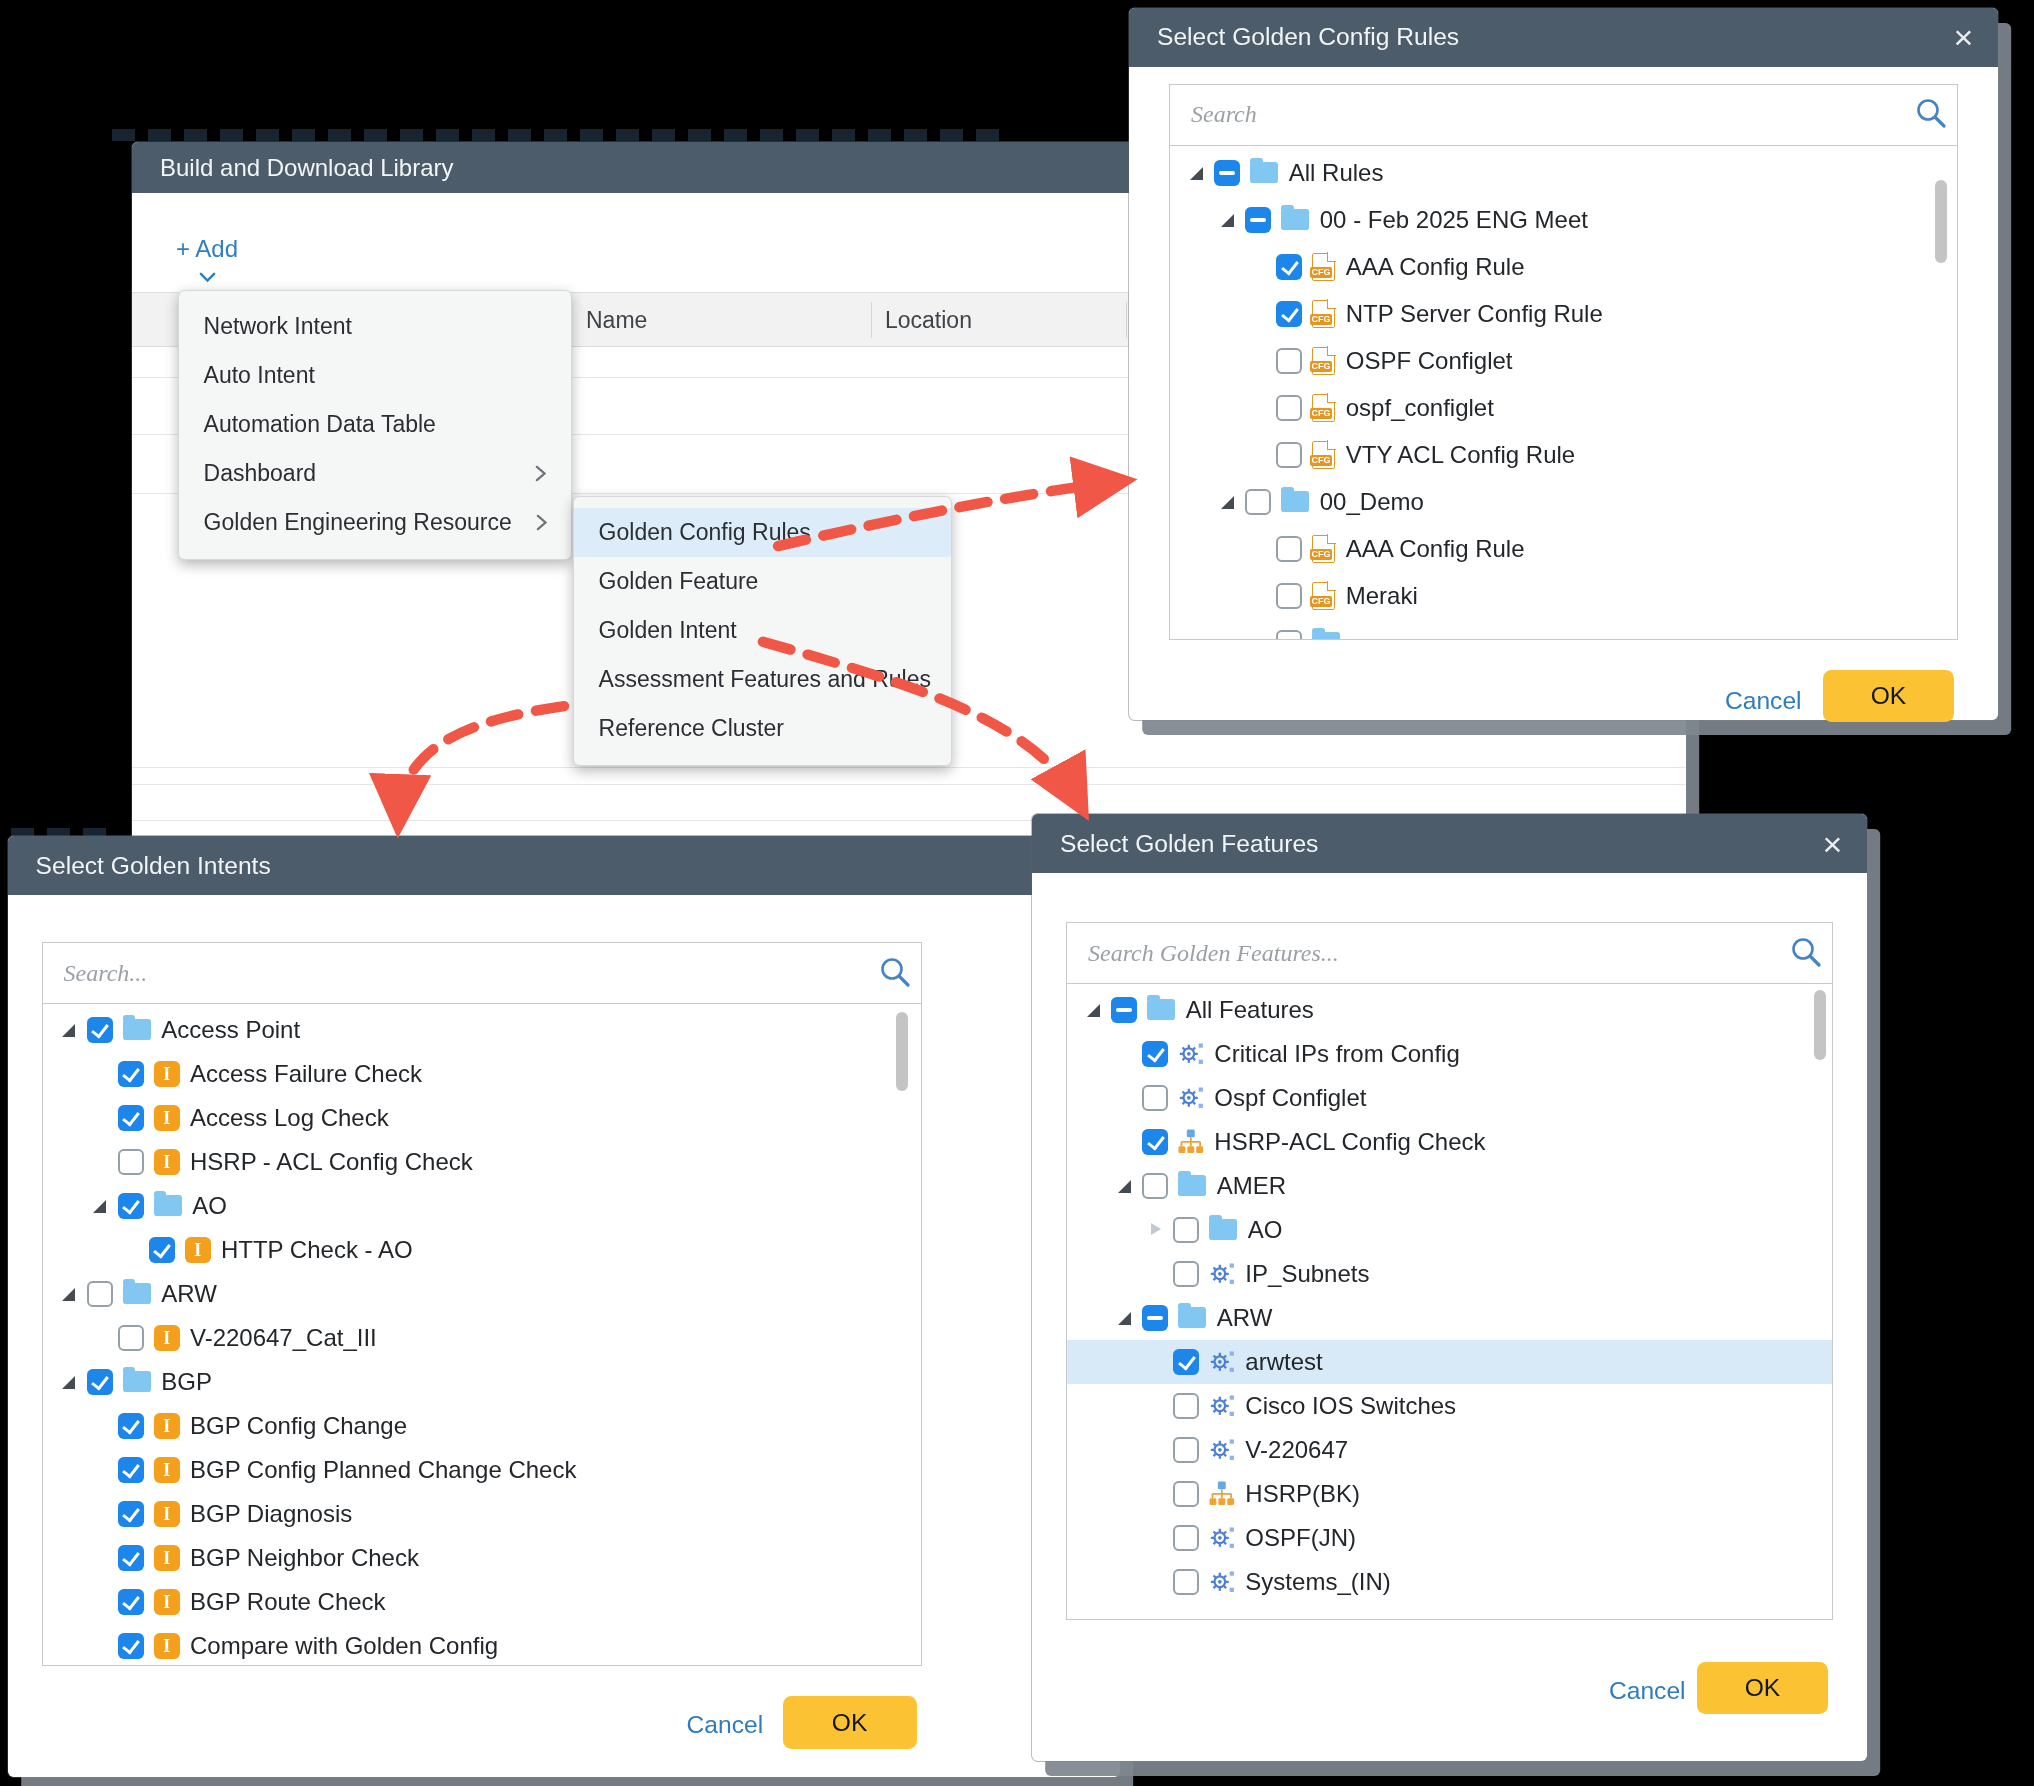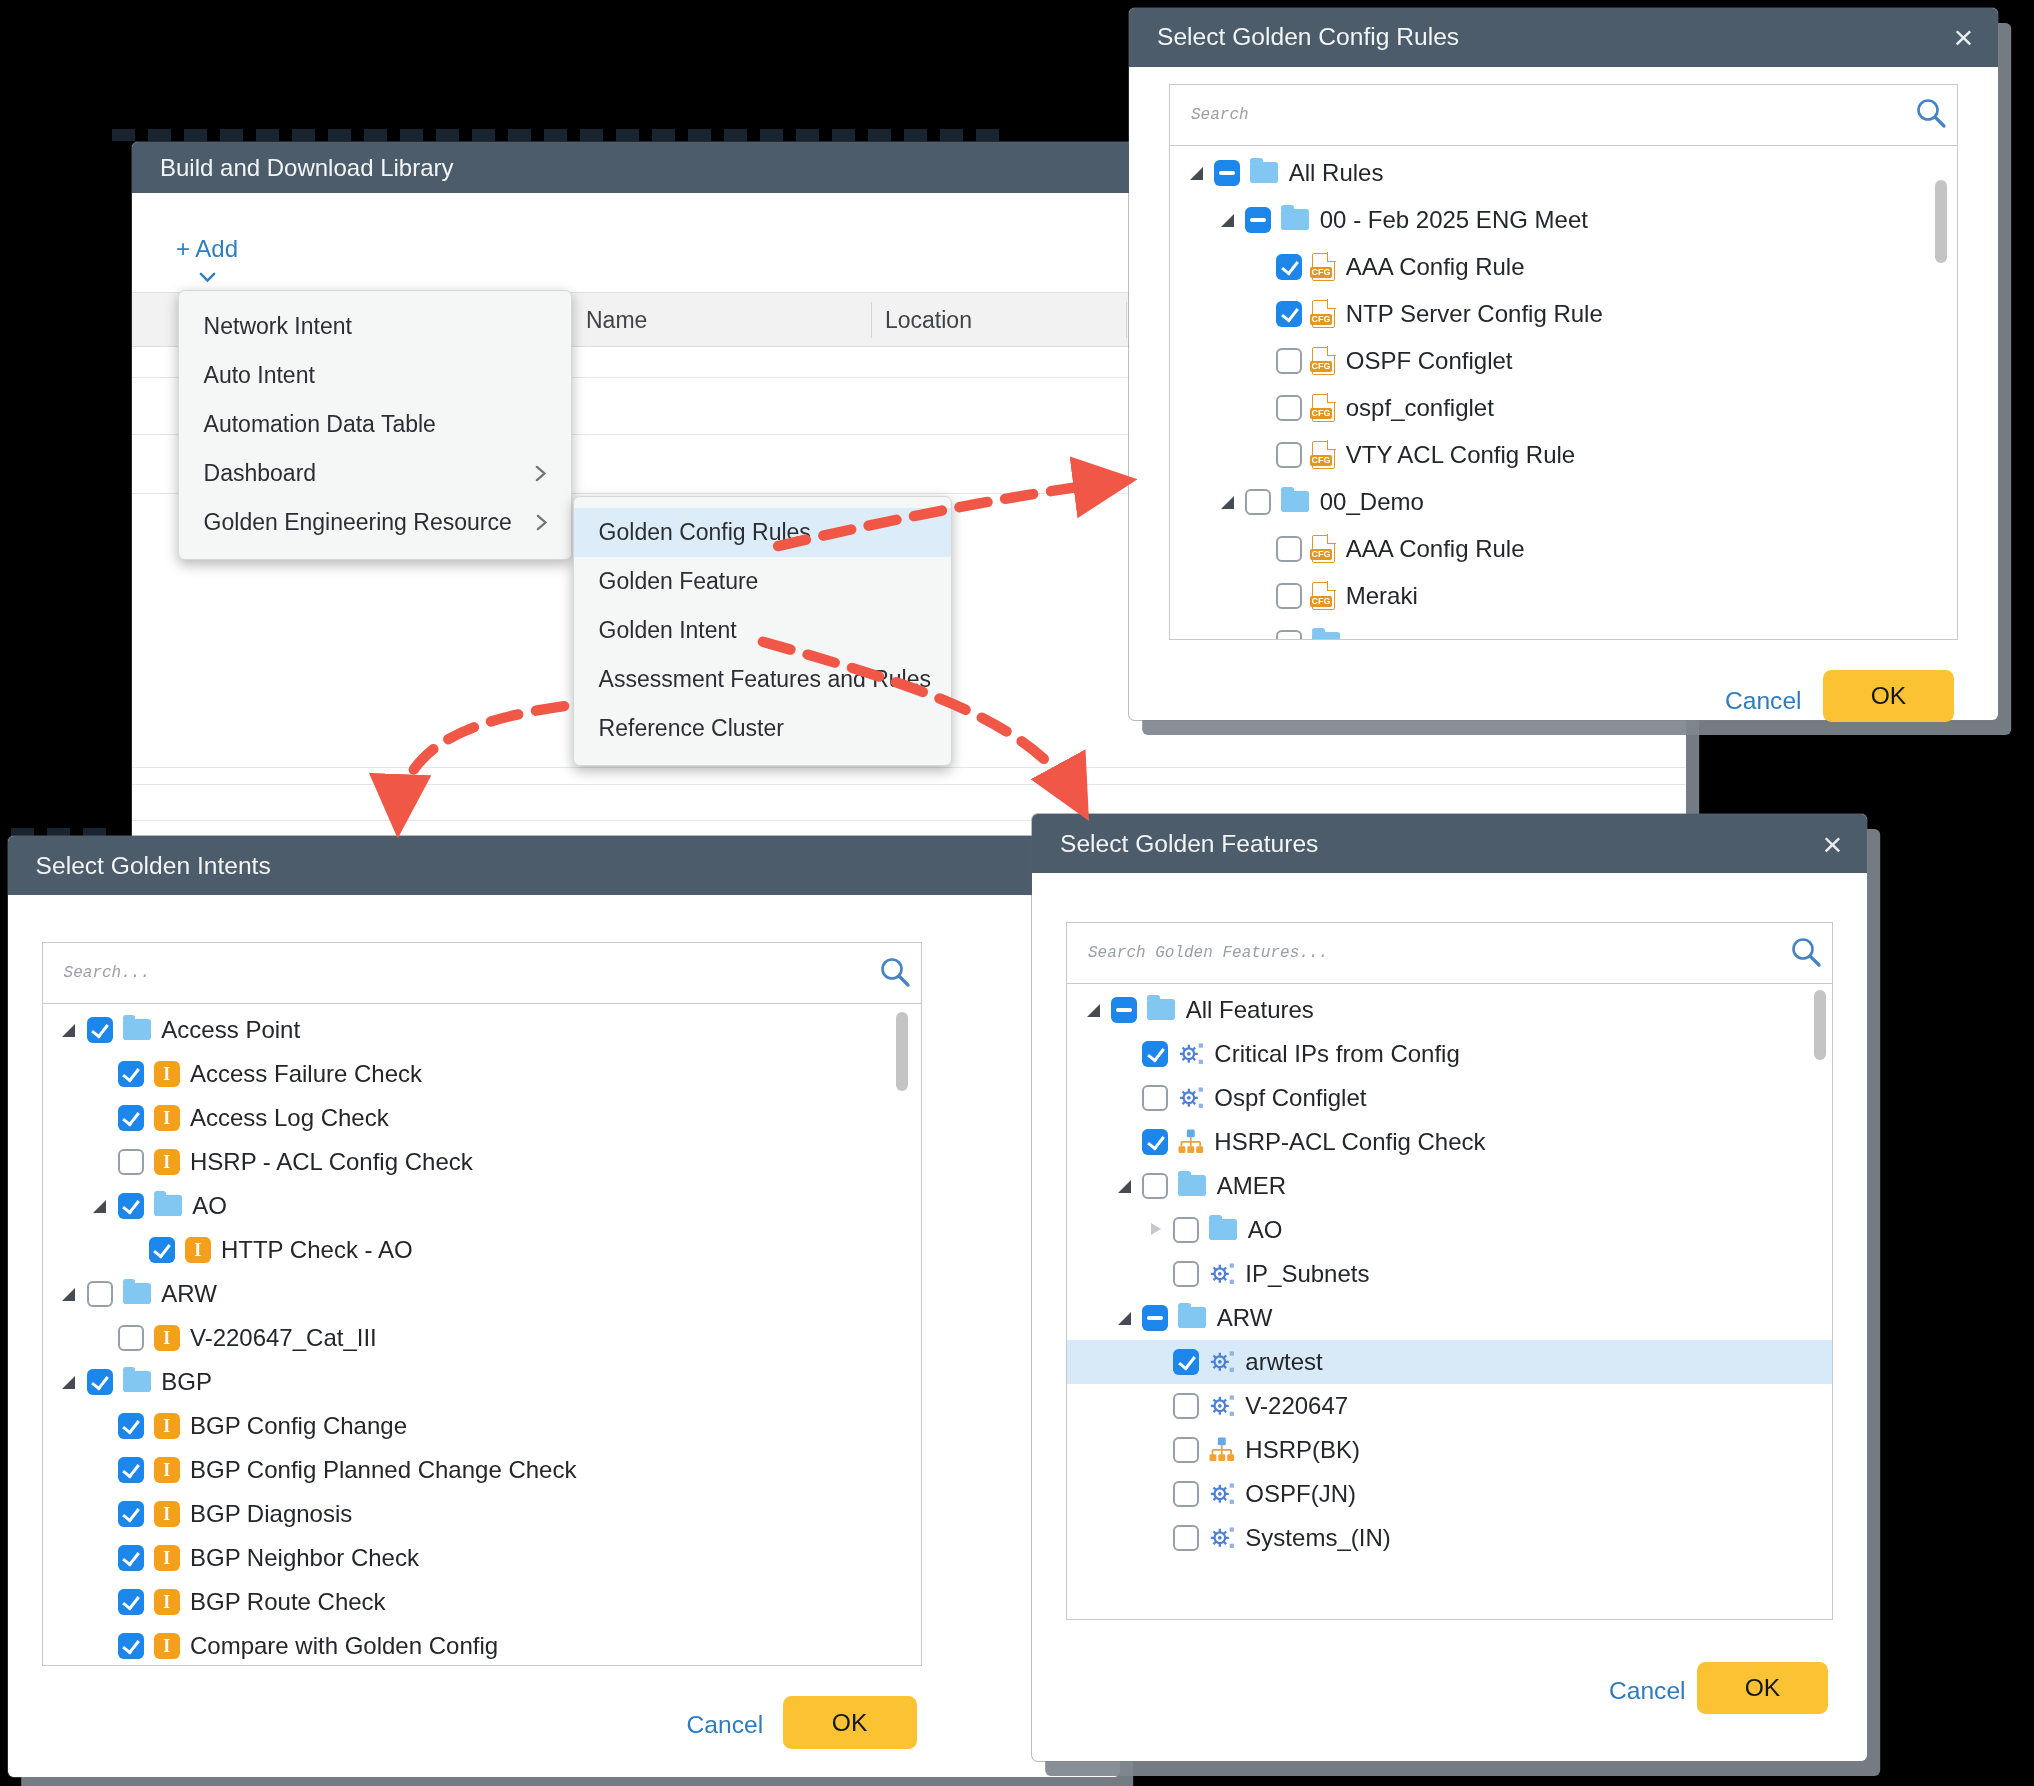--- a/index.html
+++ b/index.html
@@ -33,22 +33,22 @@
   
   .menu { position:absolute; background:#f5f6f6; border:0.9px solid #d5d7d9; border-radius:6.6px;
           box-shadow:0 4.7px 13.2px rgba(0,0,0,.28); padding:11.4px 0; z-index:6; }
   .mi { height:49px; display:flex; align-items:center; justify-content:space-between;
         padding:0 24.6px; font-size:23px; color:#2b2f33; cursor:pointer; white-space:nowrap; }
   .mi.hl { background:#dcecf8; }
   .chev { width:11.4px; height:19px; flex:0 0 11.4px; margin-left:24.6px; }
 
   
   .sbox { position:absolute; border:1.9px solid #c6cacd; background:#fff; display:flex; align-items:center; }
-  .sbox input { flex:1; border:0; outline:0; background:transparent; font-family:Liberation Mono, monospace;
-                font-size:16px; color:#ec4899; padding:0 21px; }
+  .sbox input { flex:1; border:0; outline:0; background:transparent; font-family:Liberation Serif, serif;
+                font-size:24px; color:#ec4899; padding:0 21px; }
   .sbox input::placeholder { font-style:italic; color:#9aa0a6; }
   .mag { flex:0 0 44px; cursor:pointer; }
   .treebox { position:absolute; border:1.9px solid #c6cacd; border-top:0; background:#fff;
              overflow:hidden; padding-top:3.8px; }
   .trow { display:flex; align-items:center; gap:10.4px; font-size:24px; color:#23272b; cursor:pointer; }
   .cr .trow { height:47px; } .gi .trow, .gf .trow { height:44px; }
   .trow.rowhl { background:#d8eaf7; }
   .lv0 { padding-left:19px; } .lv1 { padding-left:50px; } .lv2 { padding-left:81px; }
 
   .exp { flex:0 0 15px; height:15px; position:relative; }
@@ -473,20 +473,34 @@
           <span class="svgic"><svg width="25.6" height="25.6" viewBox="0 0 26 26">
               <g stroke="#4e7fd6" stroke-width="2.3" fill="none">
                 <circle cx="11" cy="13" r="5.4"></circle>
                 <path d="M11 3.9v3.7M11 18.4v3.7M1.9 13h3.7M16.4 13h3.7M4.6 6.6l2.6 2.6M14.8 16.8l2.6 2.6M17.4 6.6l-2.6 2.6M7.2 16.8l-2.6 2.6"></path>
               </g>
               <circle cx="11" cy="13" r="1.9" fill="#4e7fd6"></circle>
               <rect x="21" y="2.5" width="4.3" height="4.3" fill="#8fb2ea"></rect>
               <rect x="21" y="19" width="4.3" height="4.3" fill="#8fb2ea"></rect>
             </svg></span>
           <span>arwtest</span>
+        </div>
+      <div class="trow lv2">
+          <span class="exp"></span>
+          <span class="cb un"></span>
+          <span class="svgic"><svg width="25.6" height="25.6" viewBox="0 0 26 26">
+              <g stroke="#4e7fd6" stroke-width="2.3" fill="none">
+                <circle cx="11" cy="13" r="5.4"></circle>
+                <path d="M11 3.9v3.7M11 18.4v3.7M1.9 13h3.7M16.4 13h3.7M4.6 6.6l2.6 2.6M14.8 16.8l2.6 2.6M17.4 6.6l-2.6 2.6M7.2 16.8l-2.6 2.6"></path>
+              </g>
+              <circle cx="11" cy="13" r="1.9" fill="#4e7fd6"></circle>
+              <rect x="21" y="2.5" width="4.3" height="4.3" fill="#8fb2ea"></rect>
+              <rect x="21" y="19" width="4.3" height="4.3" fill="#8fb2ea"></rect>
+            </svg></span>
+          <span>Cisco IOS Switches</span>
         </div>
       <div class="trow lv2">
           <span class="exp"></span>
           <span class="cb un"></span>
           <span class="svgic"><svg width="25.6" height="25.6" viewBox="0 0 26 26">
               <g stroke="#4e7fd6" stroke-width="2.3" fill="none">
                 <circle cx="11" cy="13" r="5.4"></circle>
                 <path d="M11 3.9v3.7M11 18.4v3.7M1.9 13h3.7M16.4 13h3.7M4.6 6.6l2.6 2.6M14.8 16.8l2.6 2.6M17.4 6.6l-2.6 2.6M7.2 16.8l-2.6 2.6"></path>
               </g>
               <circle cx="11" cy="13" r="1.9" fill="#4e7fd6"></circle>

